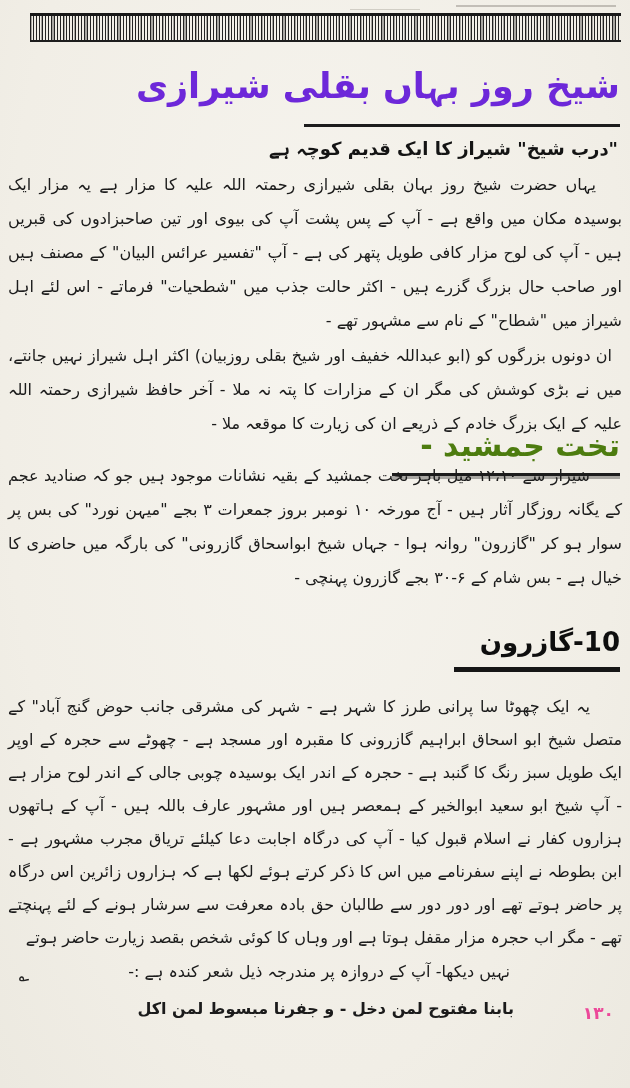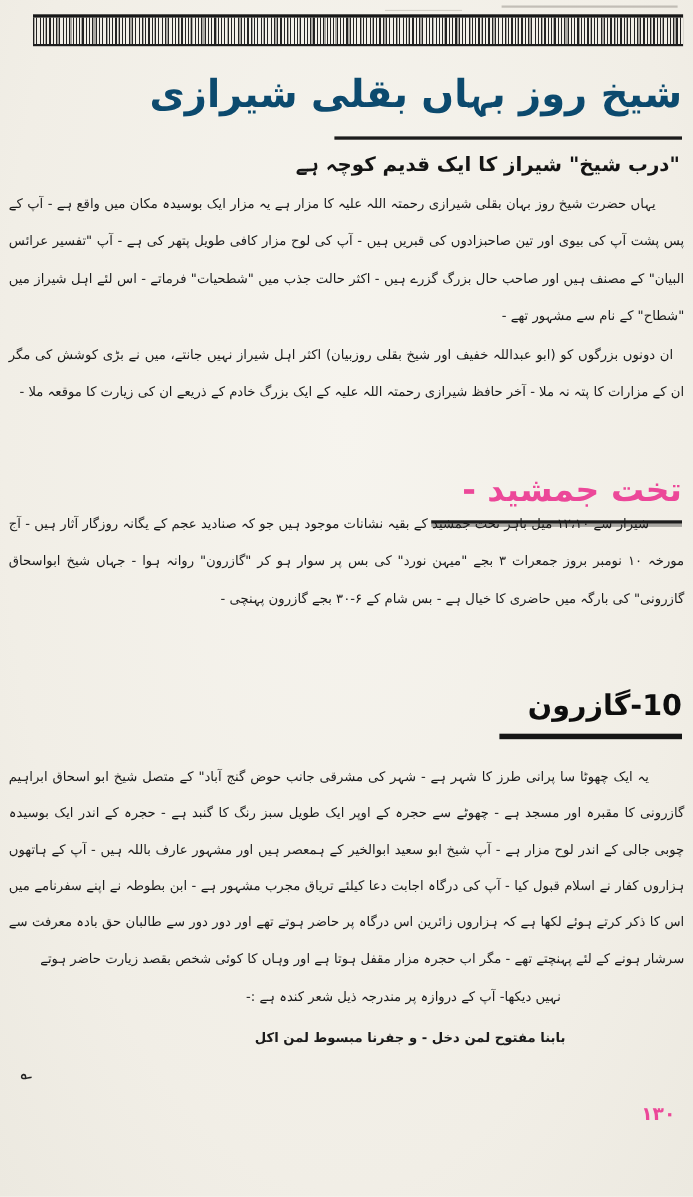--- a/index.html
+++ b/index.html
@@ -17,32 +17,32 @@
     background-image:
       repeating-linear-gradient(90deg, rgba(25,25,25,.95) 0 1px, rgba(0,0,0,0) 1px 3px),
       repeating-linear-gradient(90deg, rgba(0,0,0,.30) 0 2px, rgba(0,0,0,0) 2px 11px);
     border-top:3px solid #181818;
     border-bottom:2px solid #1d1d1d;
   }
   .faint-line{position:absolute;top:5px;right:14px;width:160px;height:2px;background:#9a968e;opacity:.55;}
   .faint-line2{position:absolute;top:9px;right:210px;width:70px;height:1px;background:#b0aca2;opacity:.5;}
 
   .h1wrap{position:absolute;top:54px;right:10px;text-align:right;}
-  .h1{font-size:35px;font-weight:bold;color:#0c4a6e;line-height:64px;letter-spacing:-1px;}
+  .h1{font-size:35px;font-weight:bold;color:#6d28d9;line-height:64px;letter-spacing:-1px;}
   .h1rule{width:316px;height:3px;background:#1c1c1c;margin-top:6px;}
 
   .subtitle{position:absolute;top:138px;right:12px;font-size:18px;font-weight:bold;color:#141414;}
 
-  .bodytext{font-size:12px;line-height:34px;text-align:justify;margin:0;}
+  .bodytext{font-size:16px;line-height:34px;text-align:justify;margin:0;}
   .intro{position:absolute;top:168px;left:8px;right:8px;}
   .p1{text-indent:26px;}
   .p2{text-indent:10px;margin-top:1px;}
 
   .h2wrap{position:absolute;top:424px;right:10px;text-align:right;}
-  .h2{font-size:30px;font-weight:bold;color:#ec4899;line-height:44px;}
+  .h2{font-size:30px;font-weight:bold;color:#4d7c0f;line-height:44px;}
   .h2rule{width:228px;height:3px;background:#1c1c1c;margin-top:5px;box-shadow:0 3px 0 rgba(28,28,28,.35);}
 
   .p3{position:absolute;top:459px;left:8px;right:8px;text-indent:32px;}
 
   .h3wrap{position:absolute;top:622px;right:10px;text-align:right;}
   .h3{font-size:26px;font-weight:bold;color:#0e0e0e;line-height:40px;}
   .h3rule{width:166px;height:5px;background:#161616;margin-top:5px;}
 
   .flow-bottom{position:absolute;top:690px;left:8px;right:8px;}
   .p4{text-indent:32px;line-height:33px;}

